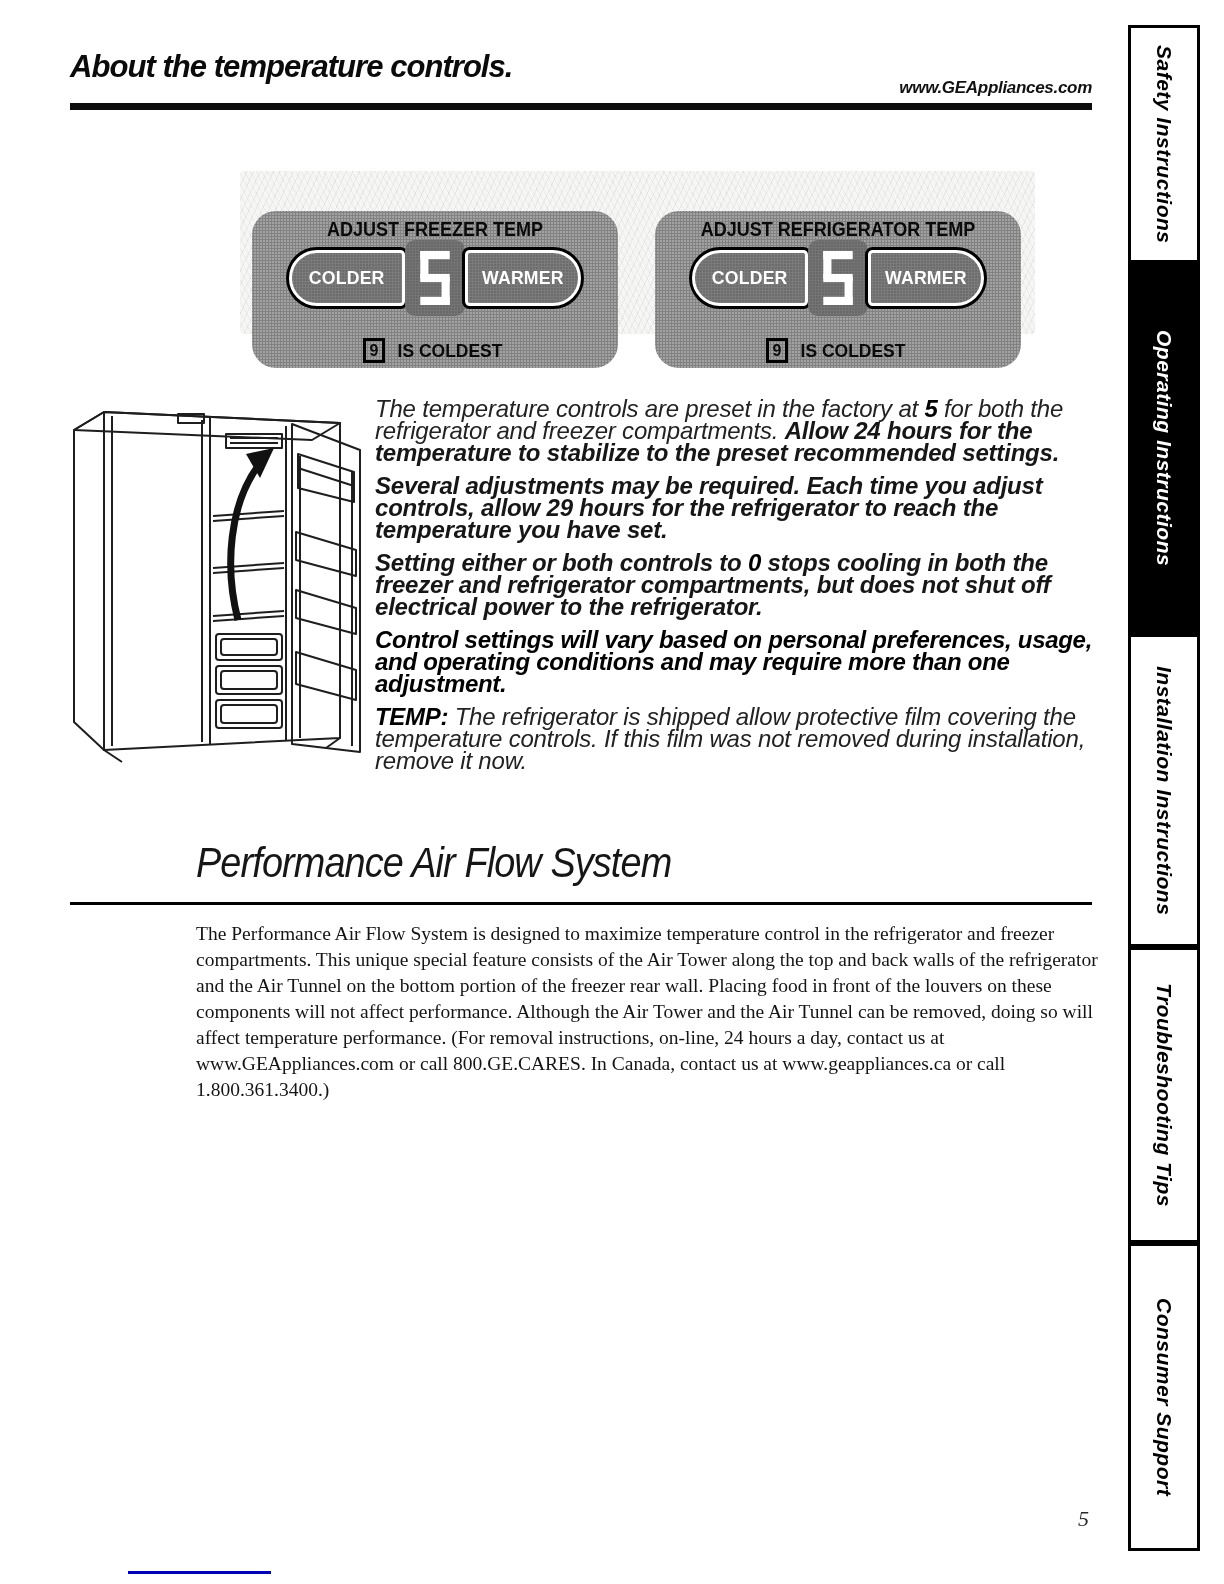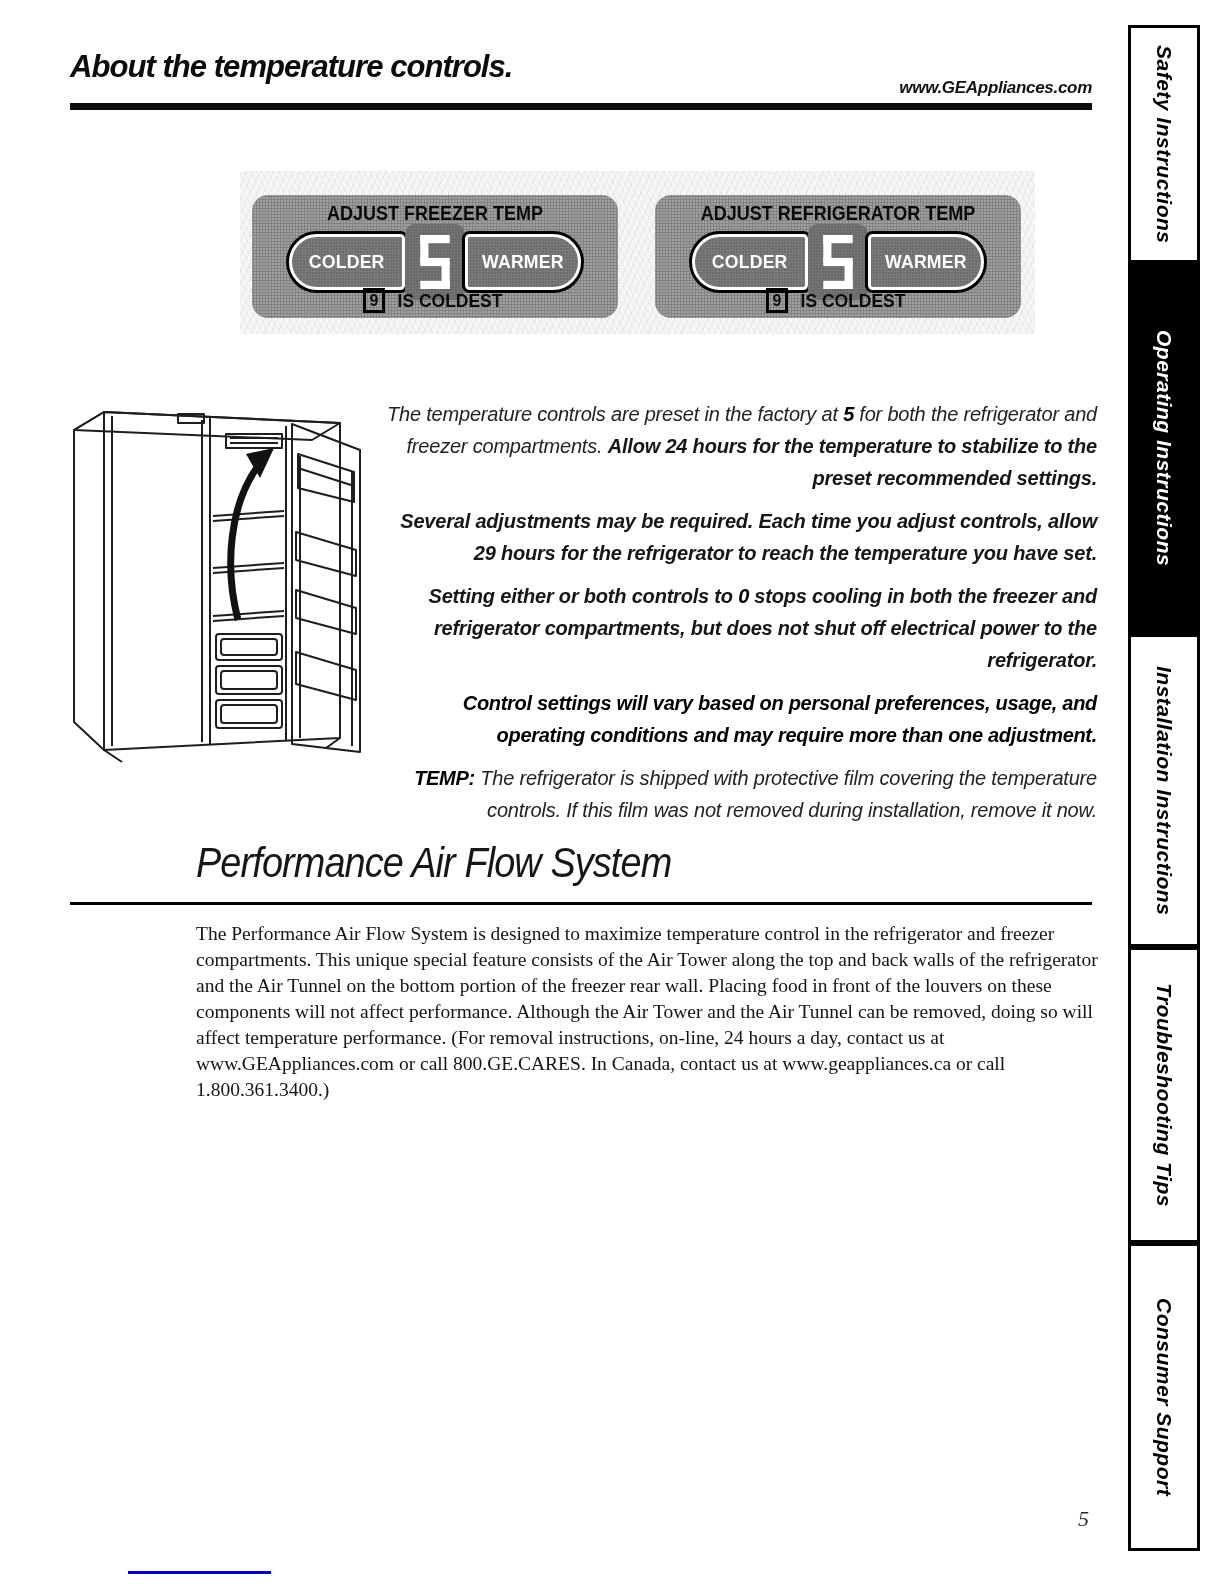--- a/index.html
+++ b/index.html
@@ -26,22 +26,22 @@
   
   .photo-region {
     position:absolute; left:240px; top:171px; width:795px; height:163px;
     background:
       repeating-linear-gradient(115deg, rgba(0,0,0,0.055) 0 1px, transparent 1px 6px),
       repeating-linear-gradient(62deg, rgba(0,0,0,0.04) 0 1px, transparent 1px 5px),
       #f6f6f4;
     border-radius:4px;
   }
   .ctrl-panel {
-    position:absolute; top:24px; width:366px; height:123px;
-    border-radius:16px;
+    position:absolute; top:40px; width:366px; height:157px;
+    border-radius:24px;
     background-image:radial-gradient(rgba(0,0,0,0.20) 1px, transparent 1.1px);
     background-size:3px 3px; background-color:#a2a2a2;
   }
   .ctrl-panel.freezer { left:12px; }
   .ctrl-panel.fridge  { left:415px; }
   .panel-title {
     margin-top:7px; text-align:center;
     font-size:20px; font-weight:700; color:#0a0a0a;
     transform:scaleX(.9); letter-spacing:0;
   }
@@ -73,21 +73,21 @@
     display:inline-block; border:3px solid #000; padding:0 4px; margin-right:8px;
     font-size:16px; line-height:19px; vertical-align:1px;
   }
   .panel-note .coldest { transform:scaleX(.92); display:inline-block; }
 
   
   .fridge-art { position:absolute; left:60px; top:394px; }
 
   
   .intro { position:absolute; left:375px; top:398px; width:722px; font-style:italic; }
-  .intro p { margin:0 0 11px; font-size:20px; line-height:32px; letter-spacing:-0.2px;text-align:right; }
+  .intro p { margin:0 0 11px; font-size:24px; line-height:22px; letter-spacing:-0.2px; }
   .w-light { font-weight:400; color:#222; }
   .w-semi  { font-weight:700; color:#161616; }
   .w-heavy { font-weight:700; color:#000; letter-spacing:-0.3px; }
 
   
   .perf-heading {
     position:absolute; left:196px; top:838px;
     font-size:43px; font-style:italic; font-weight:400; letter-spacing:-1px;
     transform:scaleX(.88); transform-origin:left top; color:#161616;
   }
@@ -237,21 +237,21 @@
       <path d="M178,226 C164,172 170,110 198,72" fill="none" stroke="#111" stroke-width="7"></path>
       <polygon points="186,60 214,54 200,84" fill="#111"></polygon>
     </g>
   </svg>
 
   <div class="intro">
     <p><span class="w-light">The temperature controls are preset in the factory at </span><span class="w-heavy">5</span><span class="w-light"> for both the refrigerator and freezer compartments. </span><span class="w-semi">Allow 24 hours for the temperature to stabilize to the preset recommended settings.</span></p>
     <p><span class="w-semi">Several adjustments may be required. Each time you adjust controls, allow 29 hours for the refrigerator to reach the temperature you have set.</span></p>
     <p><span class="w-semi">Setting either or both controls to </span><span class="w-heavy">0</span><span class="w-semi"> stops cooling in both the freezer and refrigerator compartments, but does not shut off electrical power to the refrigerator.</span></p>
     <p><span class="w-heavy">Control settings will vary based on personal preferences, usage, and operating conditions and may require more than one adjustment.</span></p>
-    <p><span class="w-heavy">TEMP:</span><span class="w-light"> The refrigerator is shipped with protective film covering the temperature controls. If this film was not removed during installation, remove it now.</span></p>
+    <p><span class="w-heavy">TEMP:</span><span class="w-light"> The refrigerator is shipped allow protective film covering the temperature controls. If this film was not removed during installation, remove it now.</span></p>
   </div>
 
   <h2 class="perf-heading">Performance Air Flow System</h2>
   <div class="section-rule"></div>
   <p class="perf-body">The Performance Air Flow System is designed to maximize temperature control in the refrigerator and freezer compartments. This unique special feature consists of the Air Tower along the top and back walls of the refrigerator and the Air Tunnel on the bottom portion of the freezer rear wall. Placing food in front of the louvers on these components will not affect performance. Although the Air Tower and the Air Tunnel can be removed, doing so will affect temperature performance. (For removal instructions, on-line, 24 hours a day, contact us at www.GEAppliances.com or call 800.GE.CARES. In Canada, contact us at www.geappliances.ca or call 1.800.361.3400.)</p>
 
   <div class="side-tab tab-safety">
     <span>Safety Instructions</span>
   </div>
   <div class="side-tab tab-operating active">

